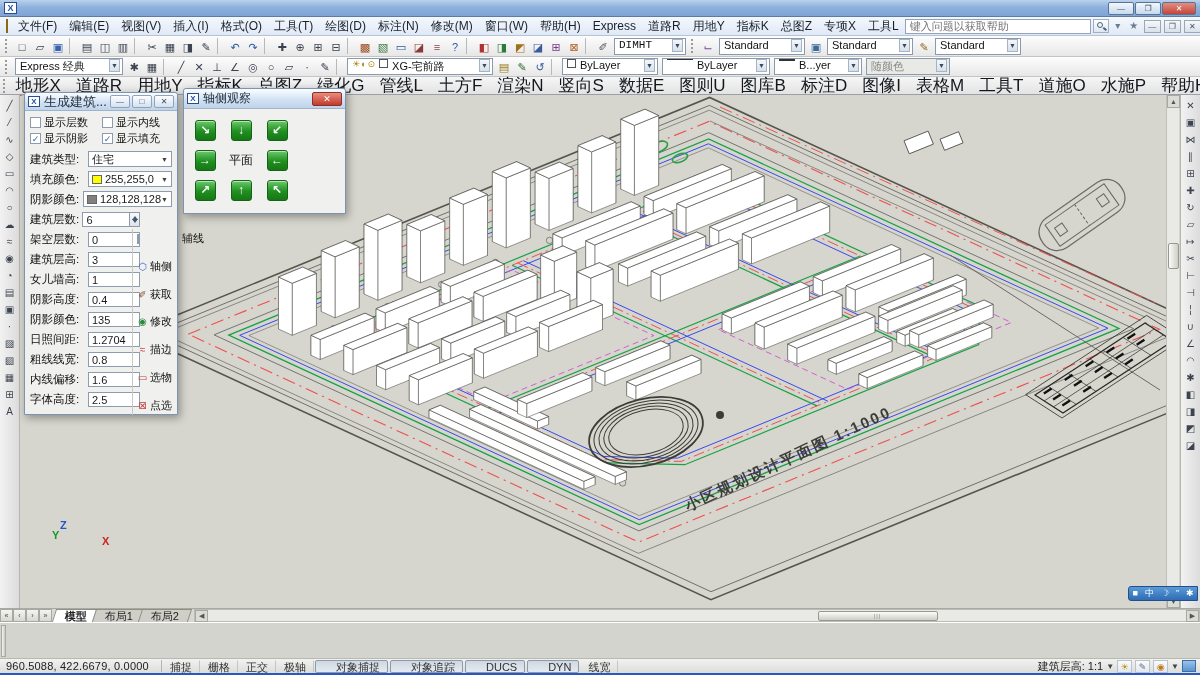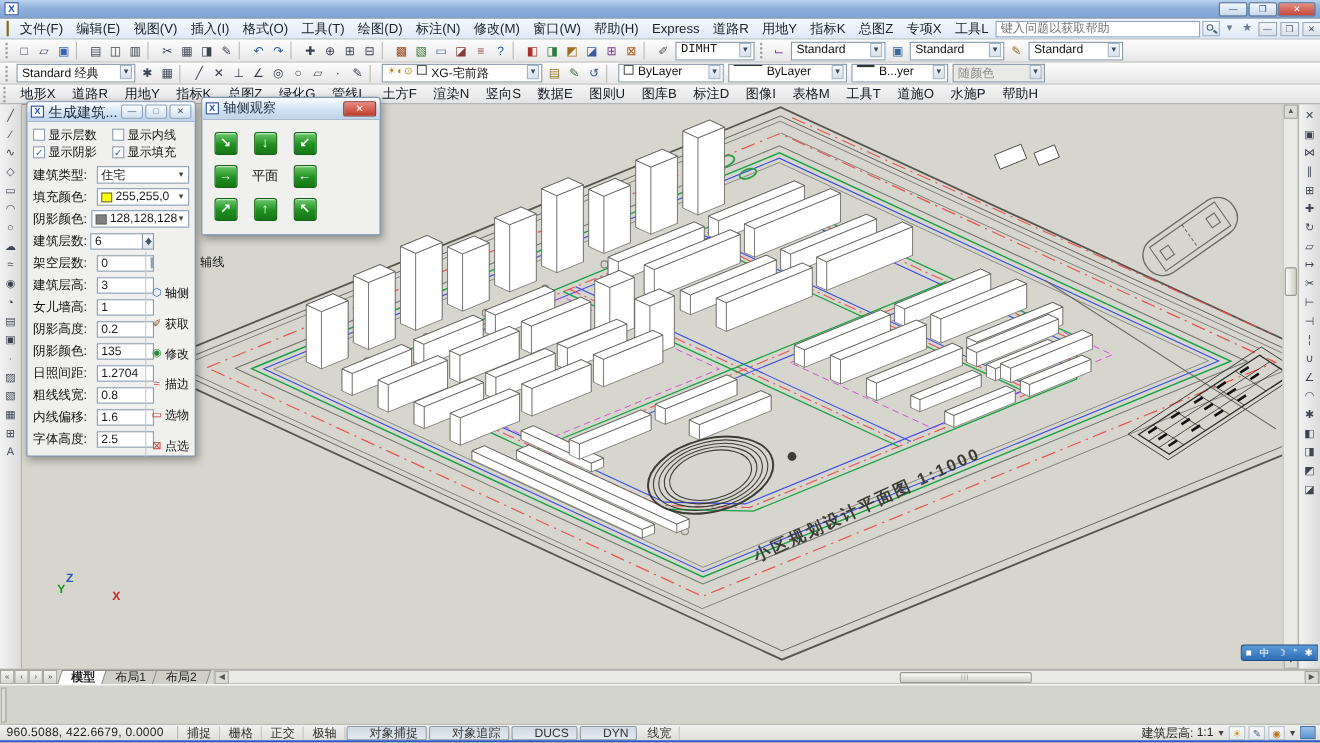--- a/index.html
+++ b/index.html
@@ -34,21 +34,21 @@
   .tbi{width:18px;height:17px;border:1px solid transparent;border-radius:2px;font-size:11px;line-height:16px;text-align:center;color:#3c4250;cursor:default;}
   .tbi.sep{width:7px;height:16px;border:none;border-left:1px solid #b8b8b8;margin:0 2px;border-radius:0;}
   .combo{height:17px;background:#fff;border:1px solid #889aac;display:flex;align-items:flex-start;font-size:11px;padding:0 2px 0 4px;margin:0 2px;position:relative;color:#111;white-space:nowrap;}
   .combo .arrow{margin-left:auto;width:11px;height:13px;background:linear-gradient(#f4f7fa,#d7e0ea);border:1px solid #a5b4c5;font-size:7px;line-height:12px;text-align:center;color:#3a4a5c;}
   .combo .swatch{width:9px;height:9px;border:1px solid #555;margin-right:4px;background:#fff;}
   .combo .lyrst{font-size:9px;letter-spacing:1px;color:#b08818;margin-right:3px;}
   .ltline{display:inline-block;width:26px;height:1px;background:#333;margin-right:4px;}
 
   
   .tb3{position:absolute;left:0;top:77px;width:1200px;height:18px;background:linear-gradient(#f6f6f6,#e3e3e3);border-bottom:1px solid #9aa0a8;display:flex;align-items:center;}
-  .tb3 .t3item{padding:0 7.5px;font-size:12px;color:#14181e;white-space:nowrap;cursor:default;}
+  .tb3 .t3item{padding:0 7.5px;font-size:17px;color:#14181e;white-space:nowrap;cursor:default;}
 
   
   .main{position:absolute;left:0;top:95px;width:1200px;height:513px;background:#d6d6ce;}
   .vtool{position:absolute;top:0;width:20px;background:linear-gradient(90deg,#f2f2f2,#dcdcdc);display:flex;flex-direction:column;align-items:center;padding-top:2px;}
   .vtool.left{left:0;height:513px;border-right:1px solid #b5b5b0;}
   .vtool.right{right:0;height:513px;border-left:1px solid #b5b5b0;}
   .vti{width:17px;height:17px;font-size:10px;line-height:16px;text-align:center;color:#3d4450;border:1px solid transparent;border-radius:2px;}
   #cad{position:absolute;left:20px;top:0;width:1146px;height:513px;display:block;background:#d6d6ce;}
   .vscroll{position:absolute;right:21px;top:0;width:13px;height:513px;background:#e9e9e6;border-left:1px solid #c0c0ba;}
   .vscroll .sarr{position:absolute;left:0;width:13px;height:13px;background:#dcdcd6;border:1px solid #a8a8a2;font-size:7px;line-height:11px;text-align:center;color:#555;}
@@ -234,21 +234,21 @@
   <div class="tbi" style="color:#9a6a2a;">✎</div>
   <div class="combo" style="width:86px;">
     <span>Standard</span>
       <span class="arrow">▼</span>
   </div>
 </div>
 
 <div class="tb tb2">
   <div class="grip"></div>
   <div class="combo" style="width:108px;">
-    <span>Standard 经典</span>
+    <span>Express 经典</span>
       <span class="arrow">▼</span>
   </div>
   <div style="display:flex;align-items:center;">
 
   <div class="tbi">✱</div>
       <div class="tbi">▦</div>
       <div class="tbi sep"></div>
       <div class="tbi">╱</div>
       <div class="tbi">✕</div>
       <div class="tbi">⊥</div>
@@ -1074,21 +1074,21 @@
           </div>
 
           <div class="prow">
             <span class="plabel">女儿墙高:</span>
             <span class="pinput">1</span>
 
           </div>
 
           <div class="prow">
             <span class="plabel">阴影高度:</span>
-            <span class="pinput">0.2</span>
+            <span class="pinput">0.4</span>
 
           </div>
 
           <div class="prow">
             <span class="plabel">阴影颜色:</span>
             <span class="pinput">135</span>
 
           </div>
 
           <div class="prow">

